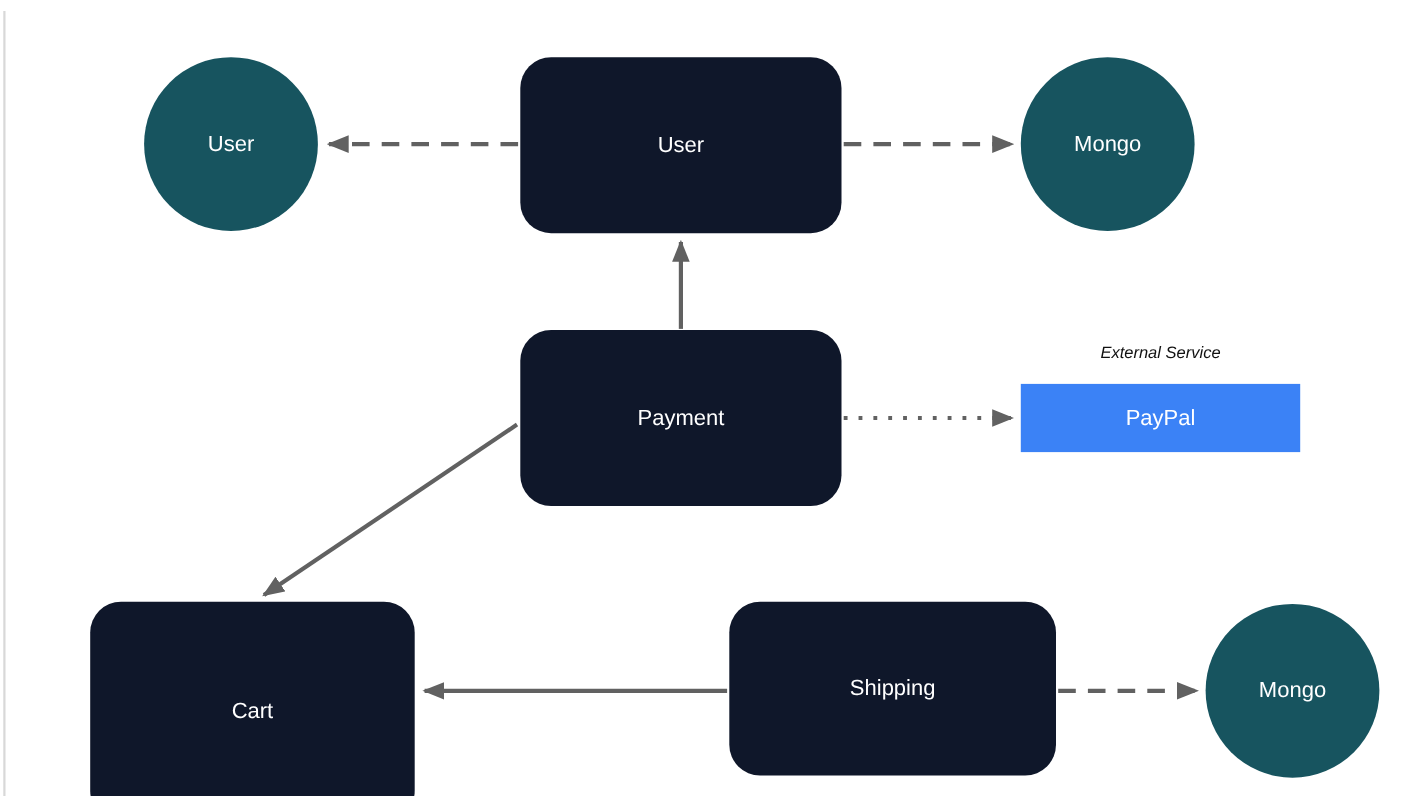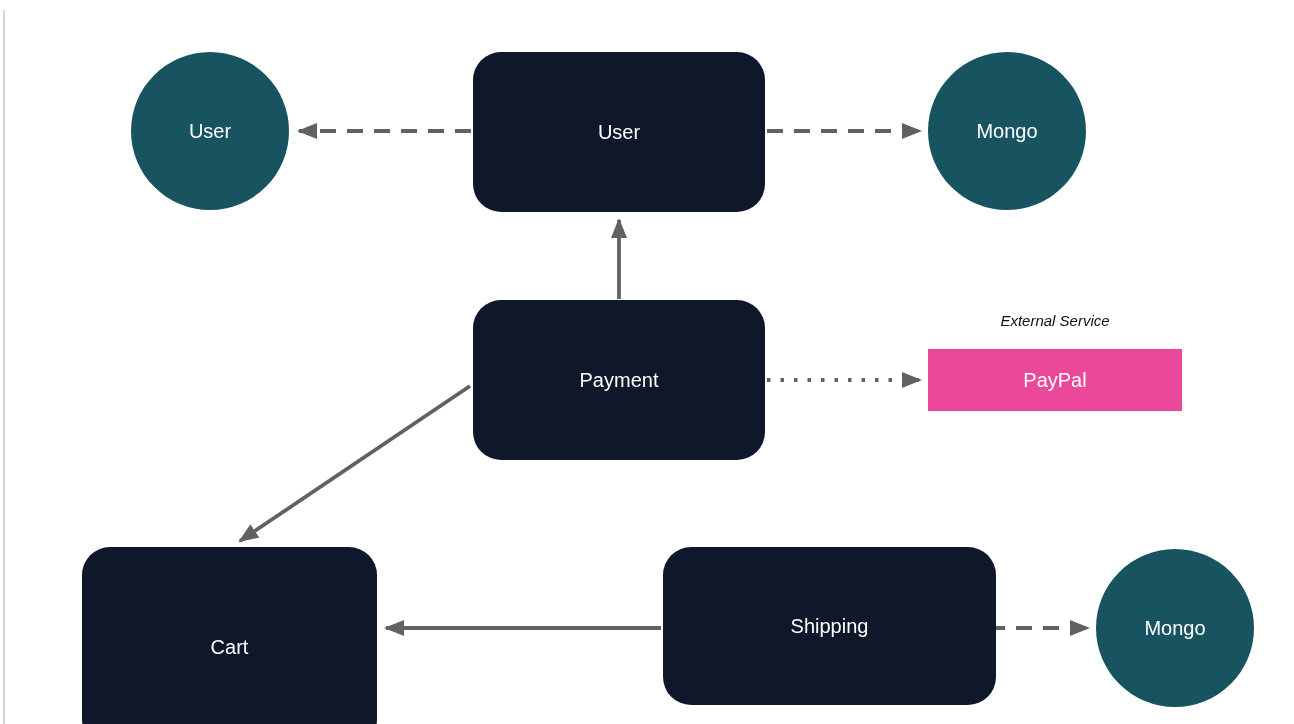--- a/index.html
+++ b/index.html
@@ -59,30 +59,30 @@
     width: 158px;
     height: 158px;
     border-radius: 50%;
     background: #17545f;
   }
   .node.rounded {
     background: #0f172a;
     border-radius: 28px;
   }
   .node.extrect {
-    background: #ec4899;
+    background: #3b82f6;
     border-radius: 0;
   }
   #node-redis    { left: 131px; top: 52px; }
   #node-mongo    { left: 928px; top: 52px; }
   #node-mysql    { left: 1096px; top: 549px; }
   #node-user     { left: 473px; top: 52px;  width: 292px; height: 160px; }
   #node-payment  { left: 473px; top: 300px; width: 292px; height: 160px; }
   #node-cart     { left: 82px;  top: 547px; width: 295px; height: 200px; }
-  #node-shipping { left: 663px; top: 547px; width: 333px; height: 158px; }
+  #node-shipping { left: 663px; top: 547px; width: 297px; height: 158px; }
   #node-paypal   { left: 928px; top: 349px; width: 254px; height: 62px; }
   #external-service-label {
     position: absolute;
     left: 928px;
     top: 312px;
     width: 254px;
     text-align: center;
     font-size: 15px;
     font-style: italic;
     color: #111111;

